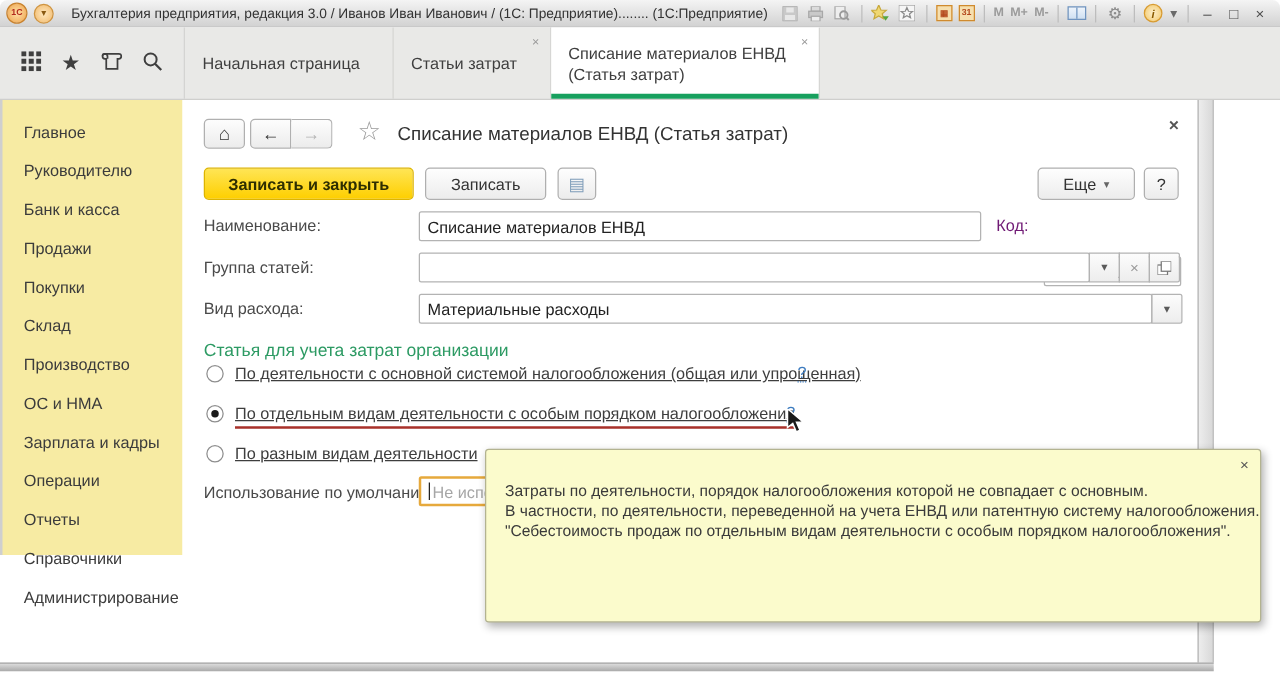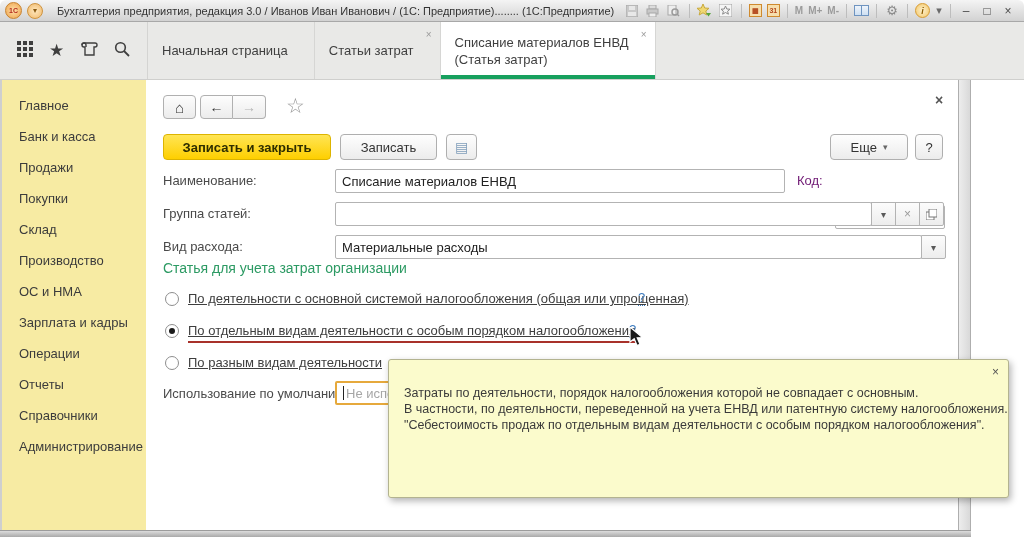--- a/index.html
+++ b/index.html
@@ -40,21 +40,21 @@
     border-right:1px solid #d4d4d2; box-sizing:border-box; }
   .pi { color:#3f3f3f; font-size:17px; line-height:1; }
   .tab { display:flex; flex-direction:column; justify-content:center; padding:0 26px 0 14px;
     border-right:1px solid #d6d6d4; font-size:13px; color:#3f3f3f; position:relative;
     box-sizing:border-box; cursor:pointer; }
   .tab.active { background:#fff; box-shadow:inset 0 -4px 0 #17a05e; }
   .tab-line { line-height:17px; }
   .tab-close { position:absolute; top:8px; right:8px; font-size:10px; color:#9a9a9a; line-height:1; }
 
   
-  .sidebar { position:absolute; left:0; top:80px; width:146px; height:450px; background:#f7eba3;
+  .sidebar { position:absolute; left:0; top:80px; width:146px; height:364px; background:#f7eba3;
     padding-top:10px; box-sizing:border-box; border-left:2px solid #cfcfcf; }
   .side-item { height:31px; display:flex; align-items:center; padding-left:17px; font-size:13px;
     color:#3c3c3c; cursor:pointer; }
 
   
   .main { position:absolute; left:146px; top:80px; width:812px; height:450px; background:#fff; }
   .abs { position:absolute; }
   .lbl { position:absolute; font-size:13px; color:#4a4a4a; line-height:24px; white-space:nowrap; }
   .fld { position:absolute; height:24px; border:1px solid #b3b3b3; border-radius:2px;
     font-size:13px; color:#222; padding:0 6px; box-sizing:border-box; background:#fff;
@@ -209,20 +209,21 @@
     </div>
     <div class="tab active">
       <span class="tab-line">Списание материалов ЕНВД</span>
       <span class="tab-line">(Статья затрат)</span>
       <span class="tab-close">×</span>
     </div>
   </div>
 
   <div class="sidebar">
     <div class="side-item">Главное</div>
+    <div class="side-item">Руководителю</div>
     <div class="side-item">Банк и касса</div>
     <div class="side-item">Продажи</div>
     <div class="side-item">Покупки</div>
     <div class="side-item">Склад</div>
     <div class="side-item">Производство</div>
     <div class="side-item">ОС и НМА</div>
     <div class="side-item">Зарплата и кадры</div>
     <div class="side-item">Операции</div>
     <div class="side-item">Отчеты</div>
     <div class="side-item">Справочники</div>
@@ -236,20 +237,21 @@
     </div>
     <div class="abs" style="left:54px; top:15px; display:flex;">
       <div class="navbtn" style="border-radius:4px 0 0 4px;">
         <span style="color:#333;">←</span>
       </div>
       <div class="navbtn" style="border-radius:0 4px 4px 0; border-left:none;">
         <span style="color:#b5b5b5;">→</span>
       </div>
     </div>
     <span class="abs" style="left:140px; top:13px; font-size:21px; color:#9a9a9a; line-height:26px;">☆</span>
+    <div class="form-title" style="left:172px; top:19px;">Списание материалов ЕНВД (Статья затрат)</div>
     <span class="abs" style="left:789px; top:12px; font-size:14px; color:#555; font-weight:bold;">×</span>
 
     <div class="btn primary" style="left:17px; top:54px; width:168px;">Записать и закрыть</div>
     <div class="btn" style="left:194px; top:54px; width:97px;">Записать</div>
     <div class="btn" style="left:300px; top:54px; width:31px;">
       <span style="color:#7f9db9; font-size:14px;">▤</span>
     </div>
     <div class="btn" style="left:684px; top:54px; width:78px;">
       <span>Еще</span>
       <span style="font-size:9px; color:#666;">▾</span>
@@ -275,21 +277,21 @@
           <rect x="3" y="0" width="8" height="8" fill="#fff" stroke="#777"></rect>
         </svg>
     </div>
 
     <div class="lbl" style="left:17px; top:155px;">Вид расхода:</div>
     <input class="fld" style="left: 189px; top: 155px; width: 587px;" value="Материальные расходы">
     <div class="fld-btn" style="left:775px; top:155px; border-radius:0 2px 2px 0;">
       <span>▾</span>
     </div>
 
-    <div class="section-title" style="left:17px; top:180px;">Статья для учета затрат организации</div>
+    <div class="section-title" style="left:17px; top:192px;">Статья для учета затрат организации</div>
 
     <div class="radio" style="left:19px; top:212px;"></div>
     <div class="radio-label" style="left:42px; top:211px;">По деятельности с основной системой налогообложения (общая или упрощенная)</div>
     <div class="help-link" style="left:492px; top:211px;">?</div>
 
     <div class="radio checked" style="left:19px; top:244px;"></div>
     <div class="radio-label flagged" style="left:42px; top:243px;">По отдельным видам деятельности с особым порядком налогообложения</div>
     <div class="help-link" style="left:483px; top:243px;">?</div>
 
     <div class="radio" style="left:19px; top:276px;"></div>

